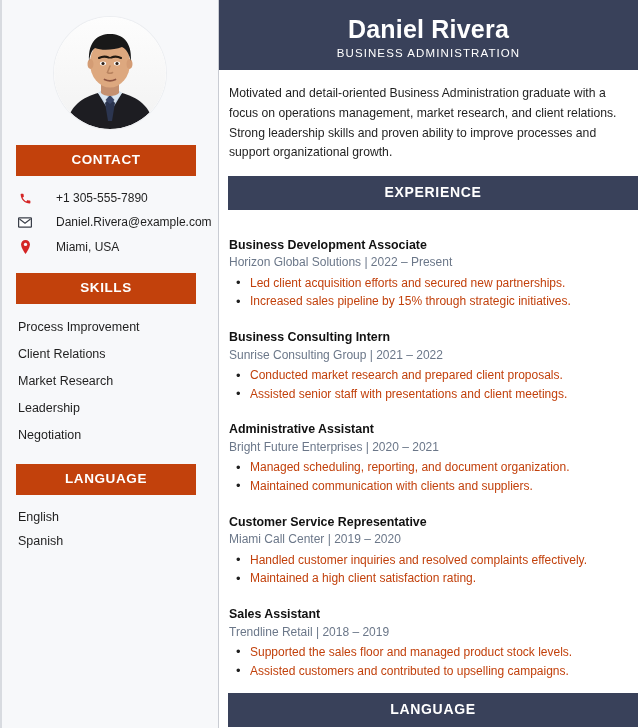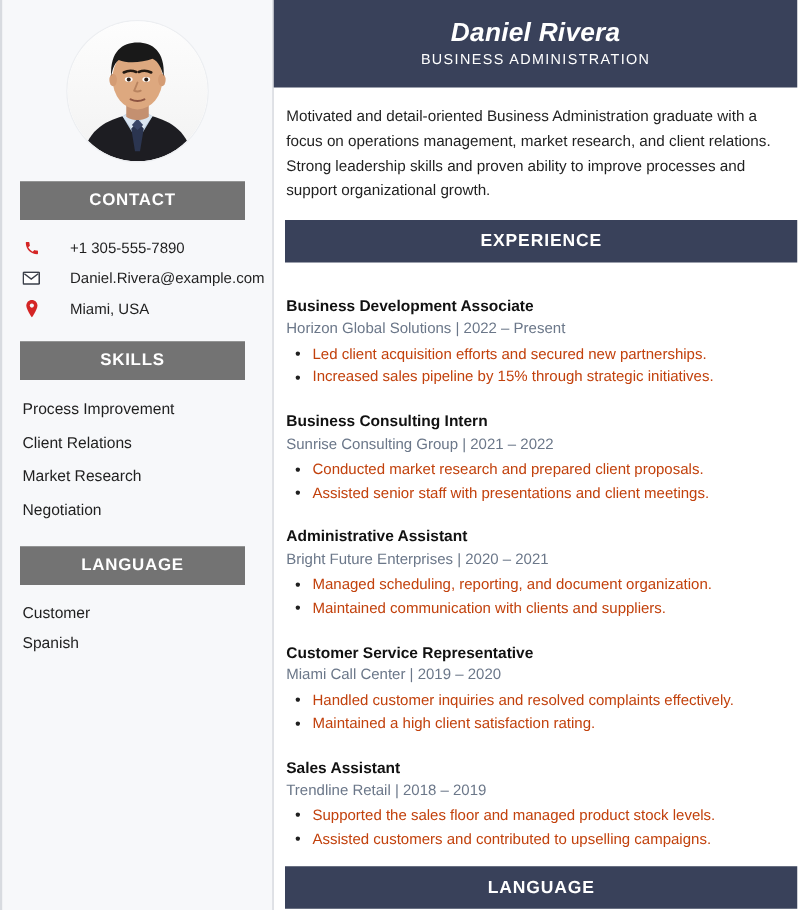--- a/index.html
+++ b/index.html
@@ -49,21 +49,21 @@
     overflow: hidden;
     background: #ffffff;
     box-shadow: 0 0 0 1px #eceef1;
     position: relative;
   }
 
   .photo svg { display: block; width: 112px; height: 112px; }
 
   .side-bar-head {
     margin: 0 22px 0 14px;
-    background: #737373;
+    background: #c2410c;
     color: #ffffff;
     text-align: center;
     font-size: 13.5px;
     font-weight: bold;
     letter-spacing: 0.6px;
     padding: 7px 0 7px;
     line-height: 1.25;
   }
 
   .side-list { padding: 10px 14px 0 14px; }
@@ -106,25 +106,24 @@
   }
 
   .name-header {
     background: #39415a;
     color: #ffffff;
     text-align: center;
     padding: 14px 10px 16px;
     height: 70px;
   }
   .name-header .name {
-    font-size: 21px;
+    font-size: 25px;
     font-weight: bold;
     line-height: 1.2;
     letter-spacing: 0.2px;
-    font-style: italic;
   }
   .name-header .role {
     font-size: 11.5px;
     letter-spacing: 1.1px;
     margin-top: 3px;
     line-height: 1.2;
   }
 
   .summary {
     font-size: 12.2px;
@@ -285,28 +284,29 @@
       </div>
     </div>
 
     <div class="gap-contact"></div>
 
     <div class="side-bar-head">SKILLS</div>
     <div class="side-list">
       <div class="skill-item">Process Improvement</div>
       <div class="skill-item">Client Relations</div>
       <div class="skill-item">Market Research</div>
+      <div class="skill-item">Leadership</div>
       <div class="skill-item">Negotiation</div>
     </div>
 
     <div class="gap-skills"></div>
 
     <div class="side-bar-head">LANGUAGE</div>
     <div class="side-list">
-      <div class="lang-item">Customer</div>
+      <div class="lang-item">English</div>
       <div class="lang-item">Spanish</div>
     </div>
 
   </aside>
 
   <section class="main">
 
     <header class="name-header">
       <div class="name">Daniel Rivera</div>
       <div class="role">BUSINESS ADMINISTRATION</div>

